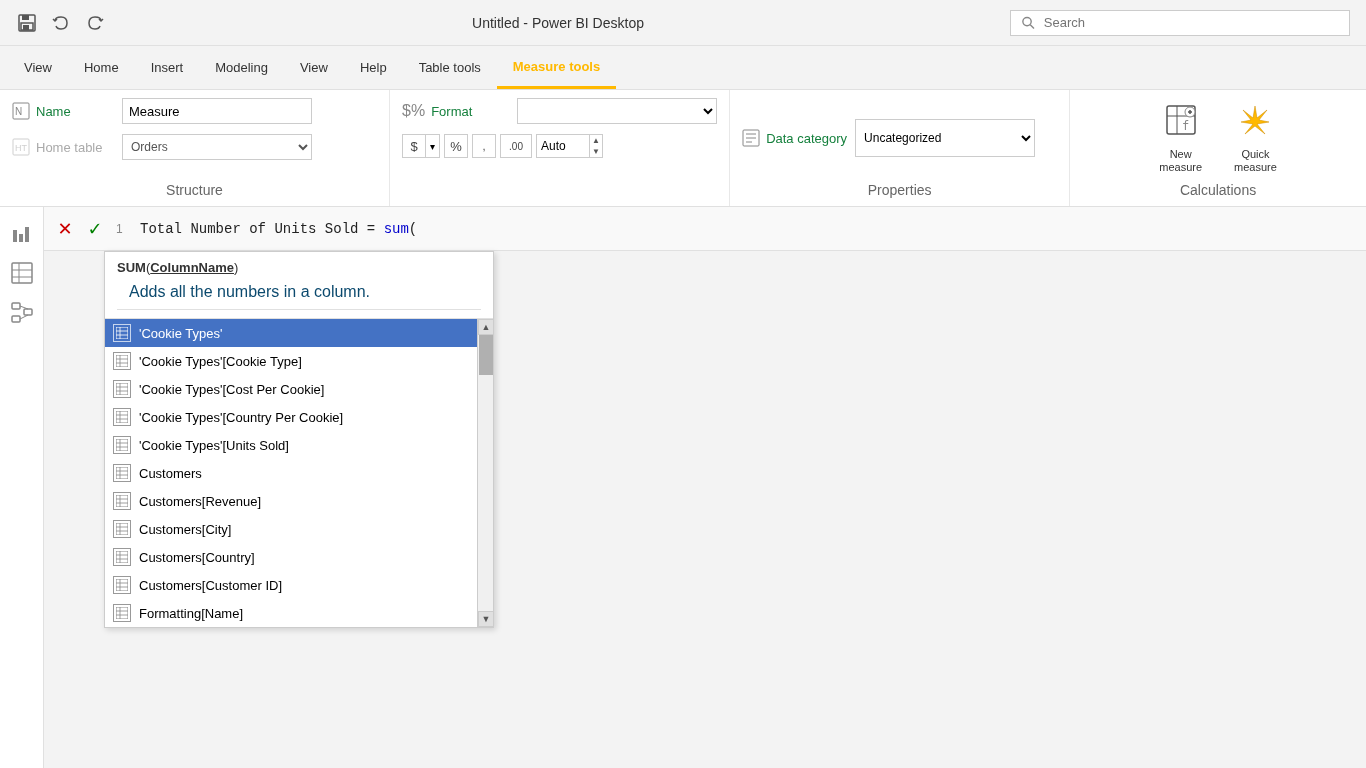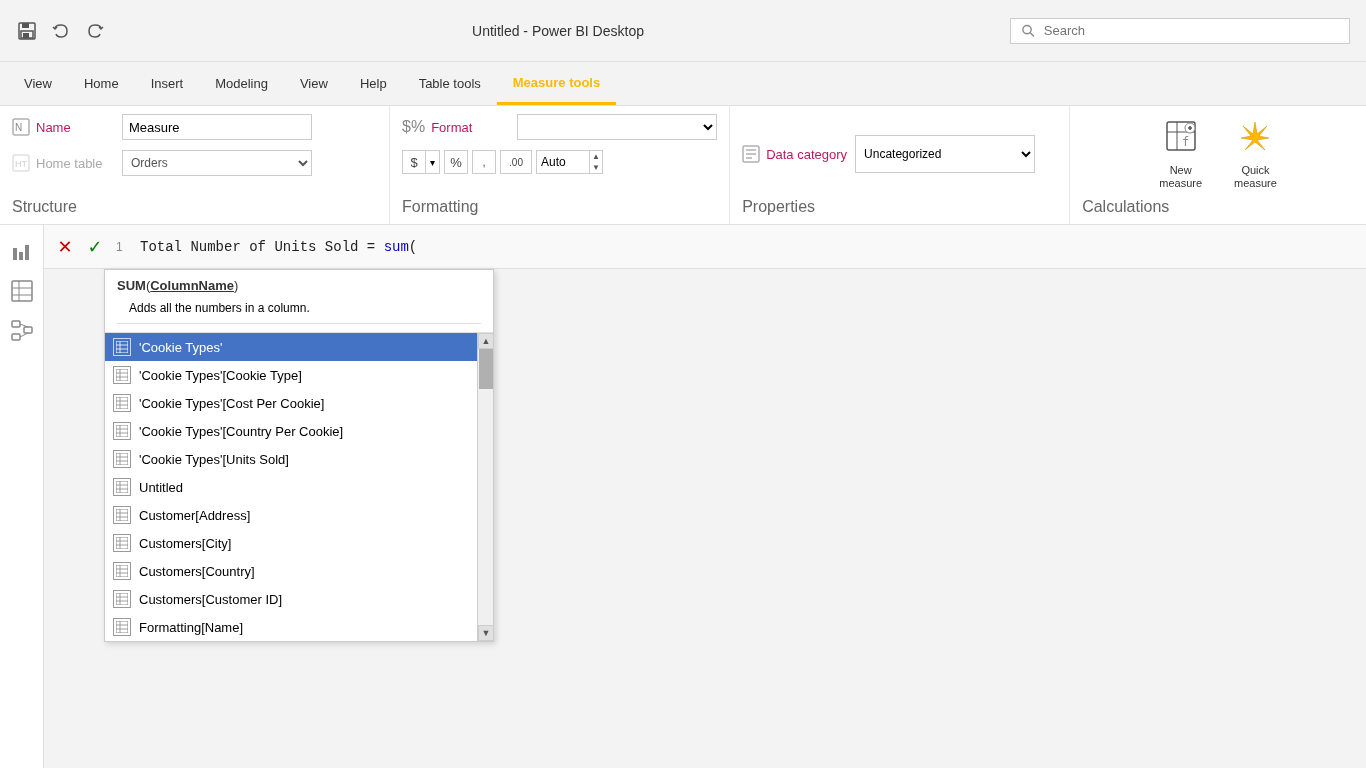--- a/index.html
+++ b/index.html
@@ -1,21 +1,21 @@
 <!DOCTYPE html>
 <html><head>
   <meta charset="utf-8">
   <style>
     * { box-sizing: border-box; margin: 0; padding: 0; }
     body { font-family: 'Segoe UI', Arial, sans-serif; font-size: 13px; background: #f3f3f3; width: 1366px; height: 768px; overflow: hidden; }
 
     
     .title-bar {
       background: #f3f3f3;
-      height: 62px;
+      height: 46px;
       display: flex;
       align-items: center;
       justify-content: space-between;
       padding: 0 16px;
       border-bottom: 1px solid #e0e0e0;
     }
     .title-bar-icons { display: flex; gap: 12px; align-items: center; }
     .title-bar-icon { width: 22px; height: 22px; display: flex; align-items: center; justify-content: center; cursor: pointer; color: #555; font-size: 18px; }
     .title-text { font-size: 14px; color: #333; font-weight: 400; }
     .search-bar {
@@ -67,26 +67,27 @@
       padding: 8px 12px;
       border-right: 1px solid #e8e8e8;
     }
     .ribbon-section-content {
       display: flex;
       align-items: center;
       gap: 8px;
       flex: 1;
     }
     .ribbon-section-label {
-      font-size: 16px;
+      font-size: 14px;
       color: #666;
+      text-align: center;
       margin-top: auto;
       padding-top: 4px;
     }
-    .ribbon-label { font-size: 13px; color: #be185d; min-width: 80px; }
+    .ribbon-label { font-size: 13px; color: #15803d; min-width: 80px; }
     .ribbon-select {
       border: 1px solid #ccc;
       padding: 2px 4px;
       font-size: 12px;
       height: 26px;
       background: white;
       outline: none;
     }
     .ribbon-row { display: flex; align-items: center; gap: 6px; margin-bottom: 4px; }
     .ribbon-row-bottom { display: flex; align-items: center; gap: 4px; }
@@ -237,21 +238,21 @@
       box-shadow: 2px 2px 6px rgba(0,0,0,0.15);
       z-index: 100;
     }
     .autocomplete-tooltip {
       padding: 8px 12px;
       font-size: 13px;
       color: #333;
       border-bottom: 1px solid #e0e0e0;
       background: white;
     }
-    .autocomplete-tooltip .func-desc { color: #000000; font-size: 12px; }
+    .autocomplete-tooltip .func-desc { color: #0c4a6e; font-size: 16px; }
     .autocomplete-list {
       max-height: 360px;
       overflow: hidden;
       position: relative;
     }
     .autocomplete-item {
       display: flex;
       align-items: center;
       padding: 5px 8px;
       cursor: pointer;
@@ -430,21 +431,20 @@
         <button class="fmt-btn" style="font-size:10px;width:32px;">.00</button>
         <div class="spinner-container">
           <input class="spinner-field" type="text" value="Auto" style="">
           <div class="spinner-arrows">
             <div class="spinner-arrow">▲</div>
             <div class="spinner-arrow">▼</div>
           </div>
         </div>
       </div>
     </div>
-    <div class="ribbon-section-label">Formatting</div>
   </div>
 
   <div class="ribbon-section" style="min-width:340px;">
     <div class="ribbon-section-content" style="align-items:center; gap:8px;">
       <div style="display:flex;align-items:center;gap:6px;">
         <svg width="18" height="18" viewBox="0 0 18 18">
           <rect x="1" y="1" width="16" height="16" rx="1" fill="none" stroke="#888" stroke-width="1"></rect>
           <line x1="4" y1="5" x2="14" y2="5" stroke="#888" stroke-width="1"></line>
           <line x1="4" y1="9" x2="14" y2="9" stroke="#888" stroke-width="1"></line>
           <line x1="4" y1="13" x2="10" y2="13" stroke="#888" stroke-width="1"></line>
@@ -603,32 +603,32 @@
           </div>
           <div class="autocomplete-item">
             <div class="item-icon">
               <svg width="12" height="12" viewBox="0 0 12 12" fill="none">
                 <rect x="0" y="0" width="12" height="12" fill="none" stroke="#888" stroke-width="1"></rect>
                 <line x1="0" y1="4" x2="12" y2="4" stroke="#888" stroke-width="0.8"></line>
                 <line x1="0" y1="8" x2="12" y2="8" stroke="#888" stroke-width="0.8"></line>
                 <line x1="4" y1="0" x2="4" y2="12" stroke="#888" stroke-width="0.8"></line>
               </svg>
             </div>
-            <span>Untitled</span>
-          </div>
-          <div class="autocomplete-item">
-            <div class="item-icon">
-              <svg width="12" height="12" viewBox="0 0 12 12" fill="none">
-                <rect x="0" y="0" width="12" height="12" fill="none" stroke="#888" stroke-width="1"></rect>
-                <line x1="0" y1="4" x2="12" y2="4" stroke="#888" stroke-width="0.8"></line>
-                <line x1="0" y1="8" x2="12" y2="8" stroke="#888" stroke-width="0.8"></line>
-                <line x1="4" y1="0" x2="4" y2="12" stroke="#888" stroke-width="0.8"></line>
-              </svg>
-            </div>
-            <span>Customer[Address]</span>
+            <span>Customers</span>
+          </div>
+          <div class="autocomplete-item">
+            <div class="item-icon">
+              <svg width="12" height="12" viewBox="0 0 12 12" fill="none">
+                <rect x="0" y="0" width="12" height="12" fill="none" stroke="#888" stroke-width="1"></rect>
+                <line x1="0" y1="4" x2="12" y2="4" stroke="#888" stroke-width="0.8"></line>
+                <line x1="0" y1="8" x2="12" y2="8" stroke="#888" stroke-width="0.8"></line>
+                <line x1="4" y1="0" x2="4" y2="12" stroke="#888" stroke-width="0.8"></line>
+              </svg>
+            </div>
+            <span>Customers[Revenue]</span>
           </div>
           <div class="autocomplete-item">
             <div class="item-icon">
               <svg width="12" height="12" viewBox="0 0 12 12" fill="none">
                 <rect x="0" y="0" width="12" height="12" fill="none" stroke="#888" stroke-width="1"></rect>
                 <line x1="0" y1="4" x2="12" y2="4" stroke="#888" stroke-width="0.8"></line>
                 <line x1="0" y1="8" x2="12" y2="8" stroke="#888" stroke-width="0.8"></line>
                 <line x1="4" y1="0" x2="4" y2="12" stroke="#888" stroke-width="0.8"></line>
               </svg>
             </div>

